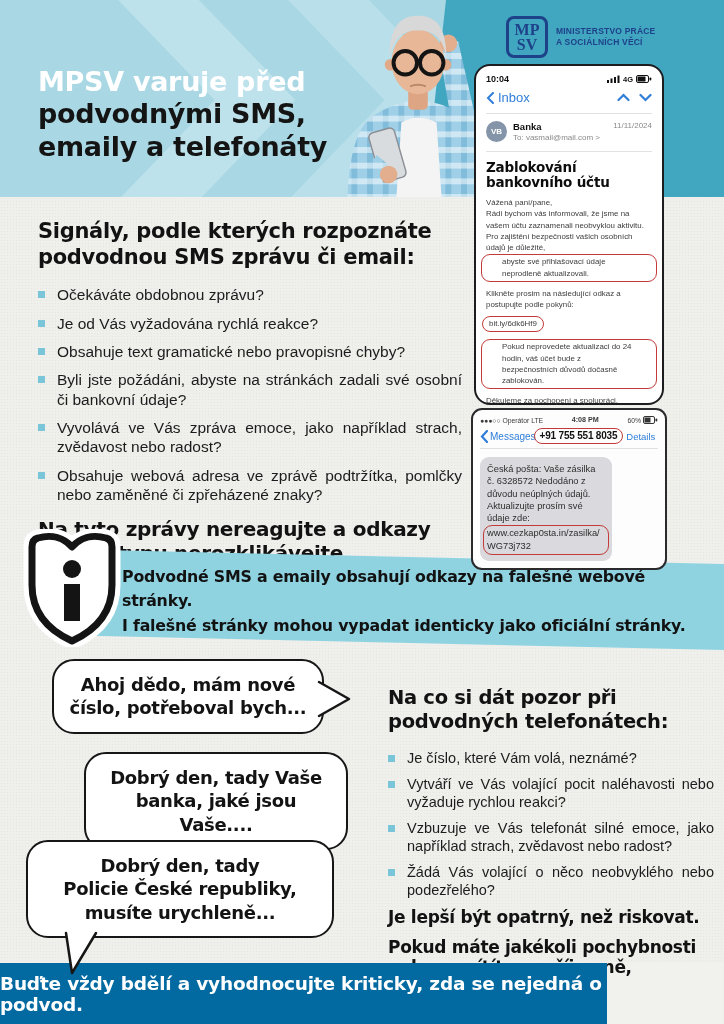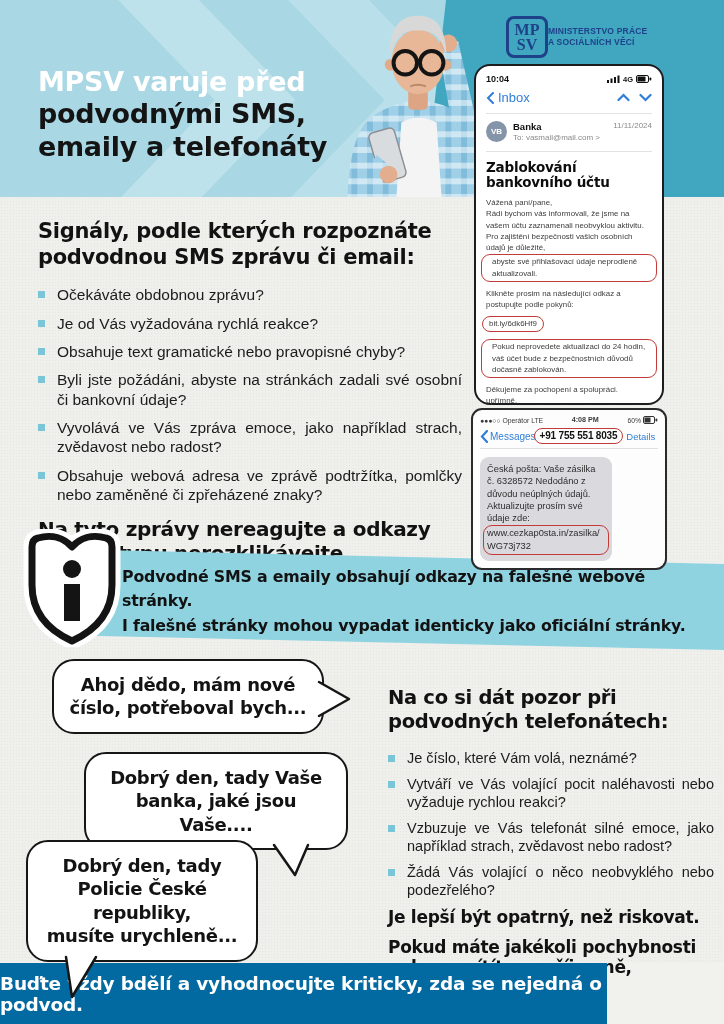--- a/index.html
+++ b/index.html
@@ -17,21 +17,21 @@
     background-size:3px 3px; z-index:0;
   }
   
   .header { position:absolute; left:0; top:0; width:724px; height:197px; background:#a9d8e4; overflow:hidden; z-index:1; }
   .header-stripes { position:absolute; inset:0; }
   .teal-block { position:absolute; top:0; right:0; width:300px; height:197px;
     background:#41a6c0; clip-path:polygon(22px 0, 300px 0, 300px 197px, 0 197px); }
   .title { position:absolute; left:38px; top:66px; font-family:"DejaVu Sans", sans-serif; font-weight:bold; font-size:27px; line-height:1.2; letter-spacing:-0.3px; z-index:3;}
   .title .t-white { color:#ffffff; }
   .title .t-dark  { color:#141414; }
-  .logo { position:absolute; left:506px; top:16px; display:flex; align-items:center; z-index:3; }
+  .logo { position:absolute; left:506px; top:16px; display:flex; align-items:center; gap:8px; z-index:3; }
   .logo-box { width:42px; height:42px; border:3px solid #1e4289; border-radius:8px;
     display:flex; flex-direction:column; align-items:center; justify-content:center;
     font-family:"Liberation Serif", serif; font-weight:bold; color:#1e4289; font-size:16px; line-height:0.95; background:transparent; }
   .logo-name { font-size:8.5px; font-weight:bold; color:#1e4289; line-height:1.35; letter-spacing:0.2px; }
   .man { position:absolute; left:318px; top:6px; z-index:2; }
   
   .phone1 { position:absolute; left:474px; top:64px; width:190px; height:341px;
     background:#ffffff; border:2px solid #1d1d1f; border-radius:16px; z-index:4; padding:8px 10px; }
   .p1-status { display:flex; justify-content:space-between; align-items:center; font-size:9px; font-weight:bold; color:#111; }
   .p1-status-right { display:flex; align-items:center; gap:3px; font-size:7.5px; font-weight:bold; }
@@ -41,21 +41,21 @@
   .avatar { width:21px; height:21px; border-radius:50%; background:#8595a9; color:#fff;
     font-size:8px; font-weight:bold; display:flex; align-items:center; justify-content:center; flex:none; }
   .p1-sender-mid { flex:1; margin-left:6px; }
   .p1-sender-name { font-size:9.5px; font-weight:bold; color:#111; }
   .p1-sender-to { font-size:8px; color:#8a8a8a; margin-top:1px; }
   .p1-date { font-size:8px; color:#8a8a8a; }
   .p1-subject { margin-top:9px; padding-top:8px; border-top:1px solid #e2e2e2;
     font-family:"DejaVu Sans", sans-serif; font-size:13.5px; font-weight:bold; line-height:1.12; color:#0d0d0d; letter-spacing:-0.2px;}
   .p1-body { margin-top:7px; font-size:7.9px; line-height:1.42; color:#3c3c3c; }
   .p1-body p { margin-bottom:6px; }
-  .redbox { border:1.5px solid #c23b38; border-radius:9px; padding:1px 10px 2px; margin:1px -5px 6px; }
+  .redbox { border:1.5px solid #c23b38; border-radius:9px; padding:1px 20px 2px; margin:1px -5px 6px; }
   .redbox-inline { display:inline-block; border:1.5px solid #c23b38; border-radius:9px; padding:1px 6px 2px; margin:0 -4px 6px; }
   .p1-link { color:#3c3c3c; }
   .p1-close div { line-height:1.42; }
   
   .col-left { position:absolute; left:38px; top:219px; width:424px; z-index:1; }
   .col-right { position:absolute; left:388px; top:657px; width:326px; z-index:1; }
   .sec-heading { font-family:"DejaVu Sans", sans-serif; font-weight:bold; font-size:21px; line-height:1.22; color:#121212; letter-spacing:-0.3px; }
   .col-right .sec-heading { font-size:19.5px;margin-top:29px; }
   .blist { list-style:none; margin-top:15px; }
   .blist li { position:relative; padding-left:19px; font-size:15.5px; line-height:1.25; margin-bottom:9px; text-align:justify; color:#1c1c1c; }
@@ -84,21 +84,21 @@
     padding:16px 8px 0 64px; font-family:"DejaVu Sans", sans-serif; font-weight:bold;
     font-size:15.8px; line-height:1.55; color:#121212; letter-spacing:-0.2px; }
   .shield { position:absolute; left:22px; top:529px; z-index:6; }
   
   .bubble { position:absolute; background:#ffffff; border:2.5px solid #161616; border-radius:22px;
     padding:12px 14px; font-family:"DejaVu Sans", sans-serif; font-weight:bold; font-size:18px;
     line-height:1.3; text-align:center; color:#131313; letter-spacing:-0.3px; z-index:3; }
   .bubble span { display:block; }
   .bubble-1 { left:52px; top:659px; width:272px; }
   .bubble-2 { left:84px; top:752px; width:264px; }
-  .bubble-3 { left:26px; top:840px; width:232px; z-index:7; }
+  .bubble-3 { left:26px; top:840px; width:308px; z-index:7; }
   .tail { position:absolute; }
   .tail-1 { right:-31px; top:18px; }
   .tail-2 { right:34px; bottom:-31px; }
   .tail-3 { left:30px; bottom:-40px; }
   
   .footer { position:absolute; left:0; top:963px; width:607px; height:61px; background:#0369a1;
     display:flex; align-items:center; justify-content:center; z-index:5; }
   .footer-text { color:#ffffff; font-family:"DejaVu Sans", sans-serif; font-weight:bold; font-size:18.5px; letter-spacing:-0.2px; }
   .chev { display:inline-block; }
 </style>

